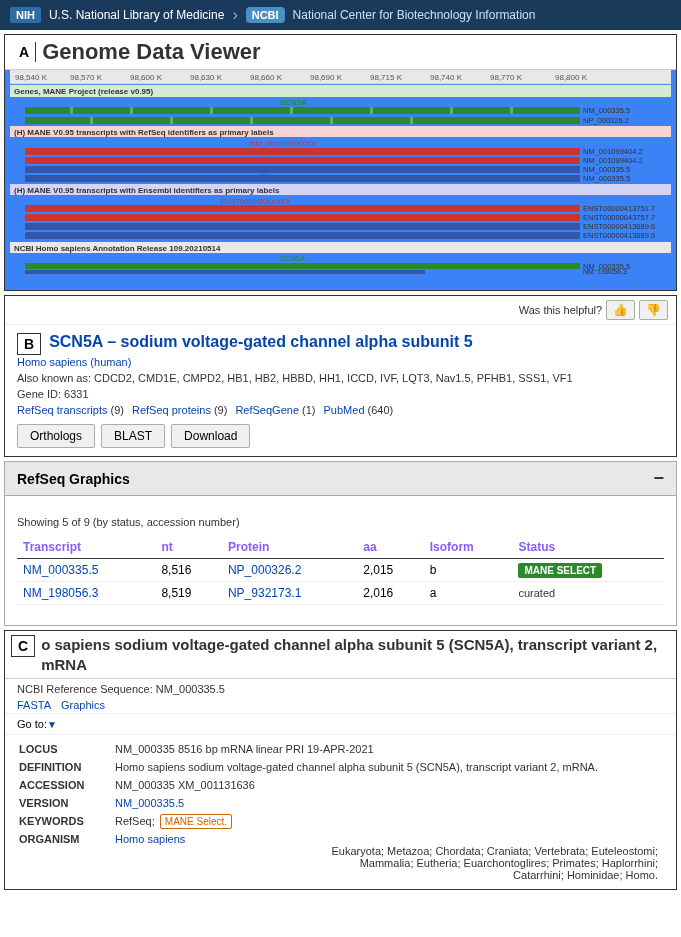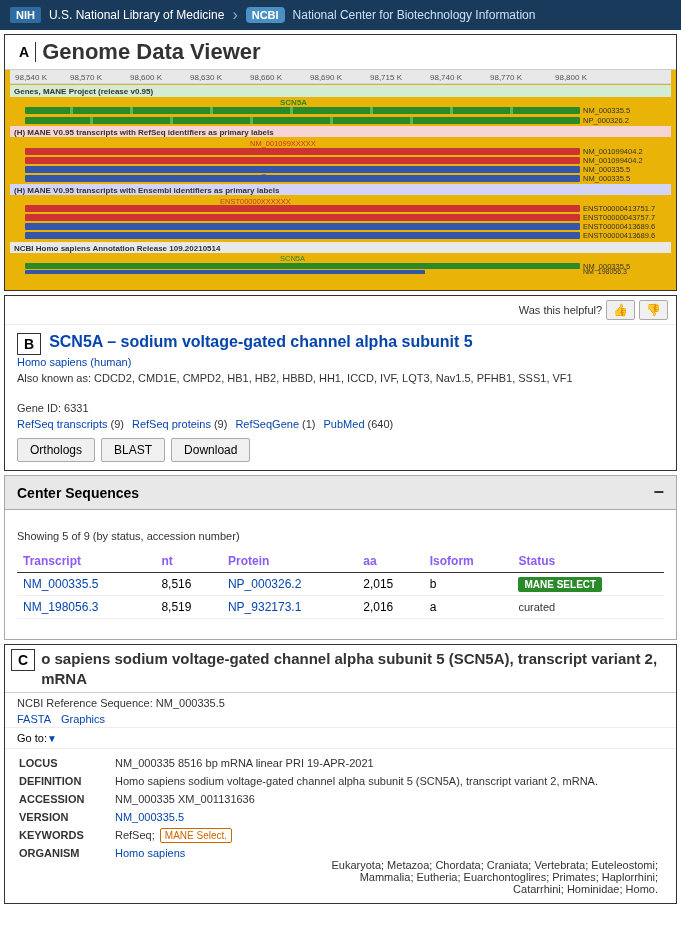--- a/index.html
+++ b/index.html
@@ -59,21 +59,21 @@
       padding: 4px 8px;
       border-bottom: 1px solid #ccc;
     }
     .gdv-title {
       font-size: 22px;
       font-weight: bold;
       color: #333;
       margin-left: 6px;
     }
     .genome-viewer-area {
-      background: #eab308;
+      background: #3b82f6;
       height: 220px;
       overflow: hidden;
       position: relative;
       text-align: center;
     }
     .genome-canvas {
       width: 100%;
       height: 204px;
     }
 
@@ -117,21 +117,21 @@
       cursor: pointer;
     }
     .gene-aka {
       font-size: 11px;
       color: #333;
       margin-top: 3px;
     }
     .gene-id {
       font-size: 11px;
       color: #333;
-      margin-top: 18px;
+      margin-top: 4px;
     }
     .gene-links {
       font-size: 11px;
       margin-top: 4px;
       display: flex;
       gap: 8px;
       flex-wrap: wrap;
     }
     .gene-links a {
       color: #0645ad;
@@ -421,21 +421,21 @@
     <div class="action-buttons">
       <button class="action-btn">Orthologs</button>
       <button class="action-btn">BLAST</button>
       <button class="action-btn">Download</button>
     </div>
   </div>
 </div>
 
 <div class="refseq-section">
   <div class="refseq-header">
-    <span class="refseq-title">Center Sequences</span>
+    <span class="refseq-title">RefSeq Graphics</span>
     <span class="refseq-minus">−</span>
   </div>
   <div class="refseq-body">
     <div class="refseq-showing">Showing 5 of 9 (by status, accession number)</div>
     <table class="refseq-table">
       <thead>
         <tr>
           <th>Transcript</th>
           <th>nt</th>
           <th>Protein</th>

